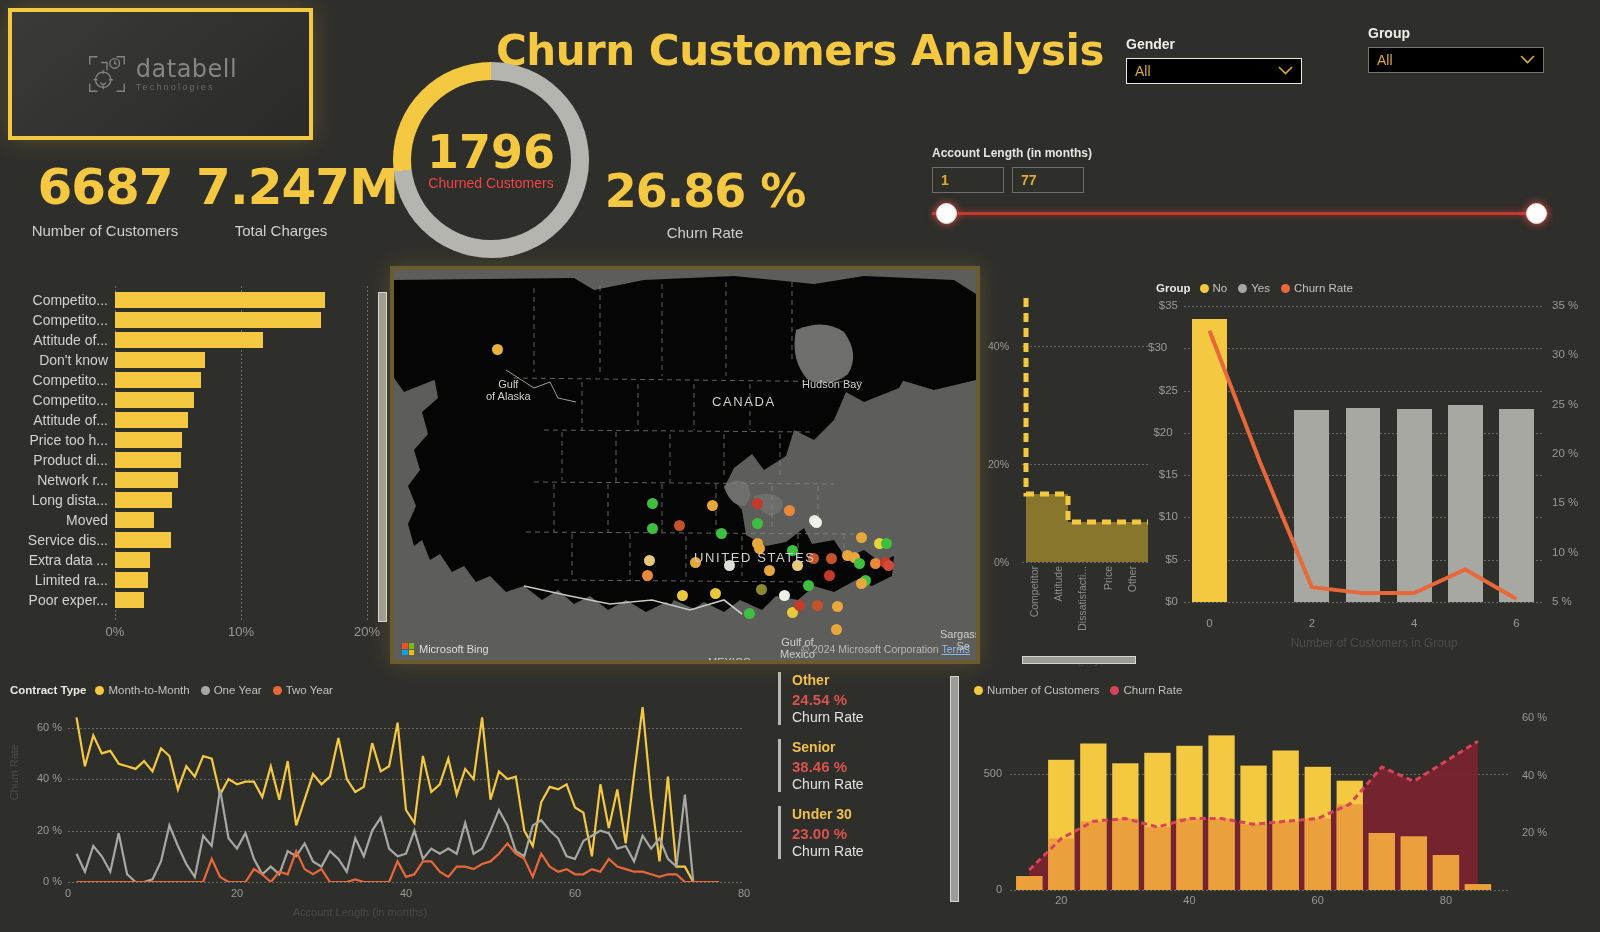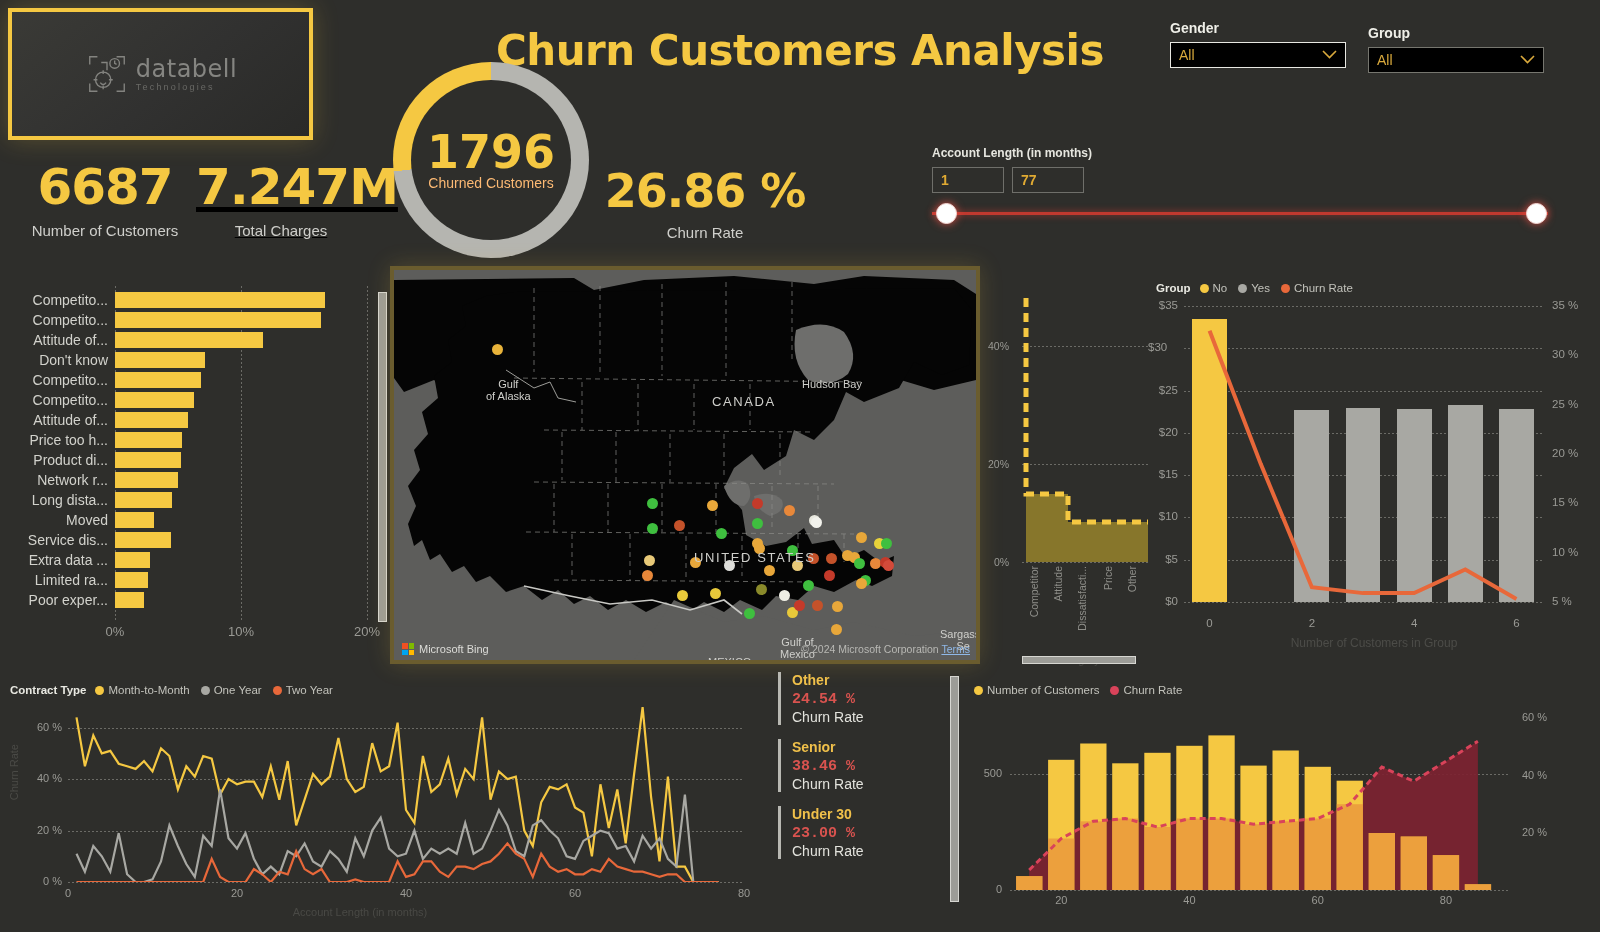--- a/index.html
+++ b/index.html
@@ -44,21 +44,21 @@
   
   #donut-wrap { left: 393px; top: 62px; width: 196px; height: 196px; }
   #donut { width:196px; height:196px; border-radius:50%; }
   #donut-hole {
     position:absolute; left:18px; top:18px; width:160px; height:160px;
     border-radius:50%; background:#2e2e2b;
     display:flex; flex-direction:column; align-items:center; justify-content:center;
   }
   #donut-val { font-size: 46px; font-weight: 700; color:#f5c842; line-height:1;
                font-family:"DejaVu Sans", sans-serif; }
-  #donut-lbl { font-size: 14px; color:#fdba74; }
+  #donut-lbl { font-size: 14px; color:#ef4444; }
 
   
   .slicer-label { font-size: 14px; font-weight: 700; color: #efefe8; }
   .slicer-box {
     margin-top: 6px; height: 26px; display:flex; align-items:center;
     justify-content: space-between; padding: 0 8px;
     background: #000000; color:#d9a93c; font-size: 14px;
   }
   .slicer-box .chev { color:#d9a93c; font-size: 11px; }
 
@@ -124,21 +124,21 @@
   #grp { left:1148px; top:282px; width:452px; height:382px; }
   .ax-lbl { font-size:11.5px; color:#9a9a95; }
 
   
   #contract { left:0px; top:676px; width:762px; height:256px; }
 
   
   #cards { left:778px; top:672px; width:160px; height:236px; }
   .card { border-left:3px solid #b8b8b2; padding-left:11px; margin-bottom:14px; }
   .card-t { font-size:14px; font-weight:700; color:#f0c04a; }
-  .card-v { font-size:15px; font-weight:700; color:#d9534f; margin-top:3px;font-family:Liberation Mono, monospace; }
+  .card-v { font-size:15px; font-weight:700; color:#d9534f; margin-top:3px; }
   .card-s { font-size:14px; color:#e3e3dd; margin-top:1px; }
 
   
   #acct-chart { left:958px; top:676px; width:642px; height:256px; }
 
   .scrollbar-v { position:absolute; width:9px; background:#9c9c97; border:1px solid #d6d6d1; }
   .scrollbar-h { position:absolute; height:8px; background:#9c9c97; border:1px solid #d6d6d1; }
 </style>
 </head>
 <body>
@@ -170,39 +170,39 @@
     </div>
   </div>
 
   <div id="page-title" class="abs">Churn Customers Analysis</div>
 
   <div class="abs kpi" style="left:20px; top:162px; width:170px;">
     <div class="kpi-val">6687</div>
     <div class="kpi-lbl">Number of Customers</div>
   </div>
 
-  <div class="abs kpi" style="left:196px; top:162px; width:170px;text-decoration:underline;">
+  <div class="abs kpi" style="left:196px; top:162px; width:170px;">
     <div class="kpi-val">7.247M</div>
     <div class="kpi-lbl">Total Charges</div>
   </div>
 
   <div id="donut-wrap" class="abs">
     <div id="donut" style="background: conic-gradient(rgb(181, 181, 176) 0deg, rgb(181, 181, 176) 263.304deg, rgb(245, 200, 66) 263.304deg, rgb(245, 200, 66) 360deg);"></div>
     <div id="donut-hole">
       <div id="donut-val">1796</div>
       <div id="donut-lbl">Churned Customers</div>
     </div>
   </div>
 
   <div class="abs kpi" style="left:600px; top:168px; width:210px;">
     <div class="kpi-val" style="font-size:46px">26.86 %</div>
     <div class="kpi-lbl">Churn Rate</div>
   </div>
 
-  <div class="abs" style="left:1126px; top:20px; width:176px;margin-left:44px;">
+  <div class="abs" style="left:1126px; top:36px; width:176px;">
     <div class="slicer-label">Gender</div>
     <div class="slicer-box" style="border:1px solid #e8e8e2;">
       <span>All</span>
       <span class="chev">
         <svg width="15" height="9" viewBox="0 0 15 9">
             <path d="M1 1 L7.5 7.5 L14 1" stroke="#d9a93c" stroke-width="1.6" fill="none"></path>
           </svg>
       </span>
     </div>
   </div>
@@ -515,21 +515,21 @@
         <span>Churn Rate</span>
       </span>
     </div>
 
     <div style="position:relative; margin-top:12px; height:310px;">
       <div id="grp-yticks">
           <span class="ax-lbl abs" style="left: 0px; top: 289px; width: 30px; text-align: right;">$0</span>
           <span class="ax-lbl abs" style="left: 0px; top: 246.714px; width: 30px; text-align: right;">$5</span>
           <span class="ax-lbl abs" style="left: 0px; top: 204.429px; width: 30px; text-align: right;">$10</span>
           <span class="ax-lbl abs" style="left: 0px; top: 162.143px; width: 30px; text-align: right;">$15</span>
-          <span class="ax-lbl abs" style="left: 0px; top: 119.857px; width: 30px; text-align: right;">$20</span>
+          <span class="ax-lbl abs" style="left: 0px; top: 119.857px; width: 30px; text-align: center;">$20</span>
           <span class="ax-lbl abs" style="left: 0px; top: 77.5714px; width: 30px; text-align: right;">$25</span>
           <span class="ax-lbl abs" style="left: 0px; top: 35.2857px; width: 30px; ">$30</span>
           <span class="ax-lbl abs" style="left: 0px; top: -7px; width: 30px; text-align: right;">$35</span>
         </div>
       <div id="grp-y2ticks">
           <span class="ax-lbl abs" style="left: 404px; top: 289px;">5 %</span>
           <span class="ax-lbl abs" style="left: 404px; top: 239.667px;">10 %</span>
           <span class="ax-lbl abs" style="left: 404px; top: 190.333px;">15 %</span>
           <span class="ax-lbl abs" style="left: 404px; top: 141px;">20 %</span>
           <span class="ax-lbl abs" style="left: 404px; top: 91.6667px;">25 %</span>

